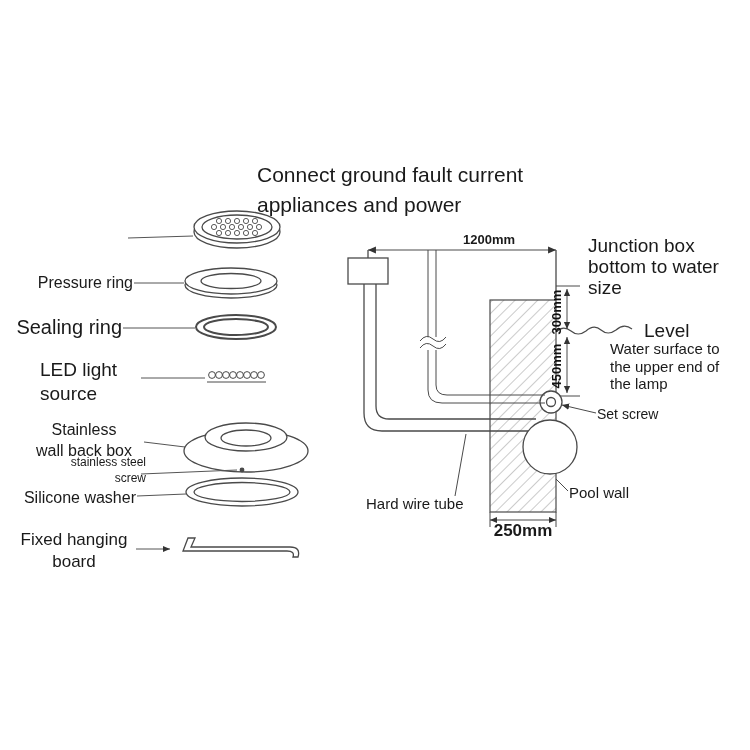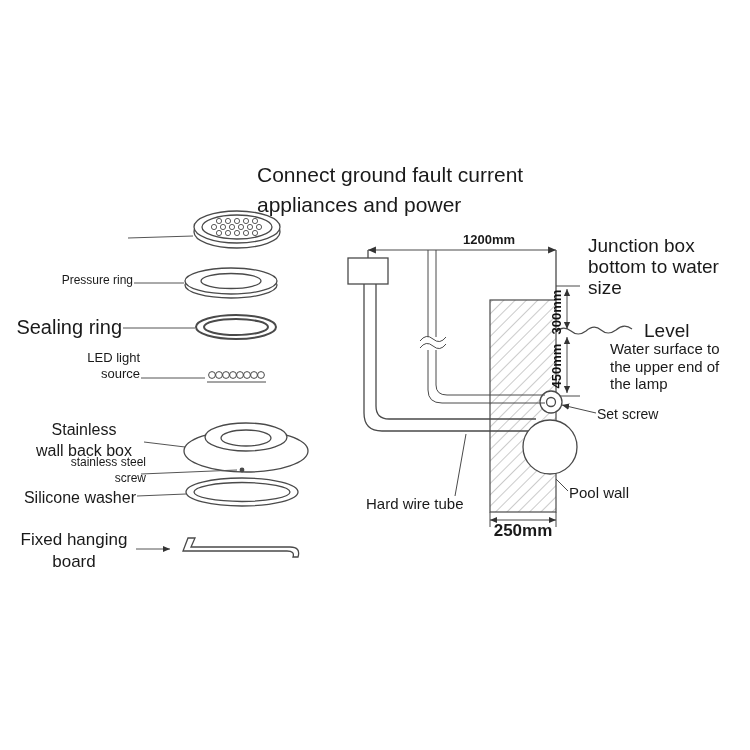--- a/index.html
+++ b/index.html
@@ -4,23 +4,23 @@
 <style>
   html,body{margin:0;padding:0;background:#fff;}
   .stage{
     position:relative;width:750px;height:750px;background:#ffffff;
     font-family:"Liberation Sans", sans-serif;color:#1a1a1a;overflow:hidden;
   }
   svg{position:absolute;left:0;top:0;}
   .label{position:absolute;white-space:pre-line;line-height:1.2;}
   #title{left:257px;top:160px;width:340px;font-size:21px;line-height:1.42;}
   #lbl-lights{left:28px;top:226px;width:100px;font-size:20px;text-align:right;}
-  #lbl-pressure{left:20px;top:273px;width:113px;font-size:12px;text-align:right;}
+  #lbl-pressure{left:20px;top:273px;width:113px;font-size:16px;text-align:right;}
   #lbl-sealing{left:12px;top:315px;width:110px;font-size:20px;text-align:right;}
-  #lbl-led{left:40px;top:350px;width:100px;font-size:13px;text-align:right;line-height:1.25;}
+  #lbl-led{left:40px;top:358px;width:100px;font-size:19px;text-align:left;line-height:1.25;}
   #lbl-backbox{left:24px;top:420px;width:120px;font-size:16px;text-align:center;line-height:1.3;}
   #lbl-screw{left:36px;top:455px;width:110px;font-size:12px;text-align:right;line-height:1.3;}
   #lbl-washer{left:14px;top:488px;width:122px;font-size:16px;text-align:right;}
   #lbl-hanging{left:14px;top:529px;width:120px;font-size:17px;text-align:center;line-height:1.3;}
   #lbl-1200{left:444px;top:232px;width:90px;font-size:13px;font-weight:bold;text-align:center;}
   #lbl-junction{left:588px;top:236px;width:160px;font-size:19px;line-height:1.1;}
   #lbl-level{left:644px;top:320px;font-size:19px;}
   #lbl-water{left:564px;top:340px;width:140px;font-size:15px;line-height:1.18;margin-left:46px;}
   #lbl-setscrew{left:597px;top:406px;font-size:14px;}
   #lbl-hardwire{left:366px;top:495px;font-size:15px;}

